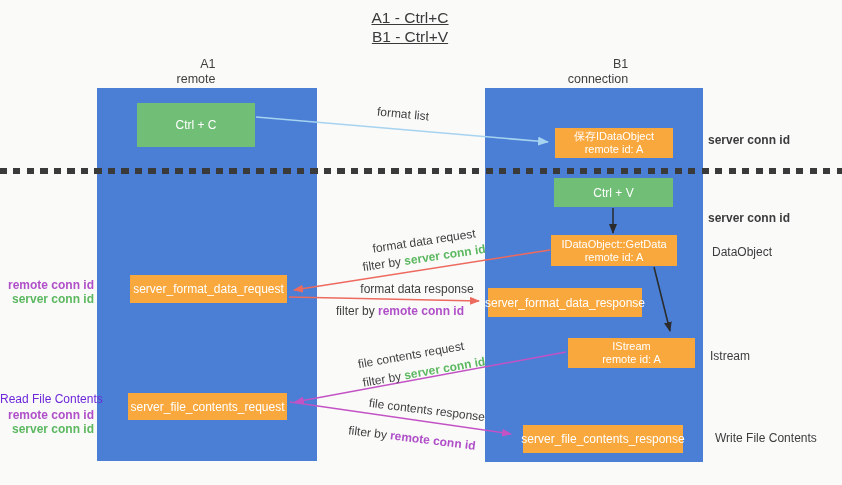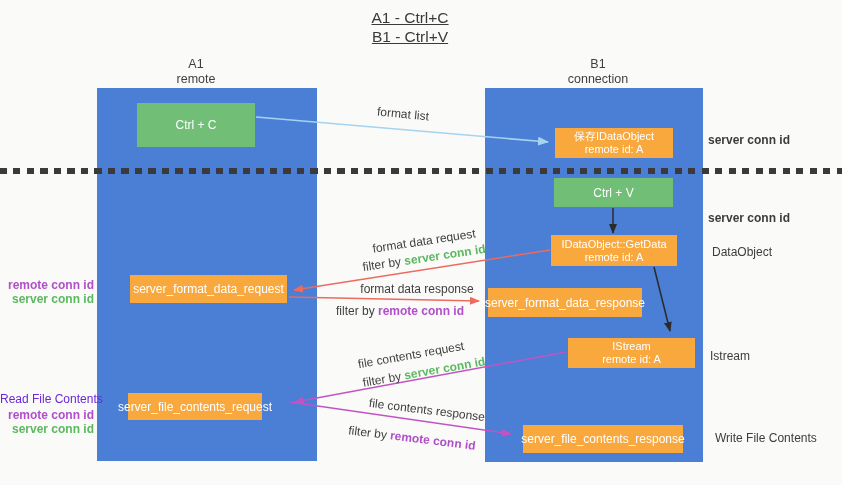--- a/index.html
+++ b/index.html
@@ -13,21 +13,21 @@
     background:#fafaf9;
     overflow:hidden;
   }
   .lifeline{
     position:absolute;
     background:#4a7fd5;
   }
   .col-header{
     position:absolute;
     transform:translateX(-50%);
-    text-align:center;
+    text-align:right;
     font-size:12.5px;
     line-height:15px;
     color:#3f3f3f;
     white-space:nowrap;
   }
   .title{
     position:absolute;
     left:410px;top:8px;
     transform:translateX(-50%);
     text-align:center;
@@ -159,21 +159,21 @@
 
   <div class="box orange single" style="left:488px;top:288px;width:154px;height:29px;">
     <span>server_format_data_response</span>
   </div>
 
   <div class="box orange" style="left:568px;top:338px;width:127px;height:30px;">
     <span class="l1">IStream</span>
     <span class="l2">remote id: A</span>
   </div>
 
-  <div class="box orange single" style="left:128px;top:393px;width:134px;height:27px;">
+  <div class="box orange single" style="left:128px;top:393px;width:159px;height:27px;">
     <span>server_file_contents_request</span>
   </div>
 
   <div class="box orange single" style="left:523px;top:425px;width:160px;height:28px;">
     <span>server_file_contents_response</span>
   </div>
 
   <div class="lbl ctr" style="left:403px;top:114px;transform:translate(-50%,-50%) rotate(5.5deg);">format list</div>
 
   <div class="lbl ctr" style="left:424px;top:241px;transform:translate(-50%,-50%) rotate(-8.5deg);">format data request</div>

